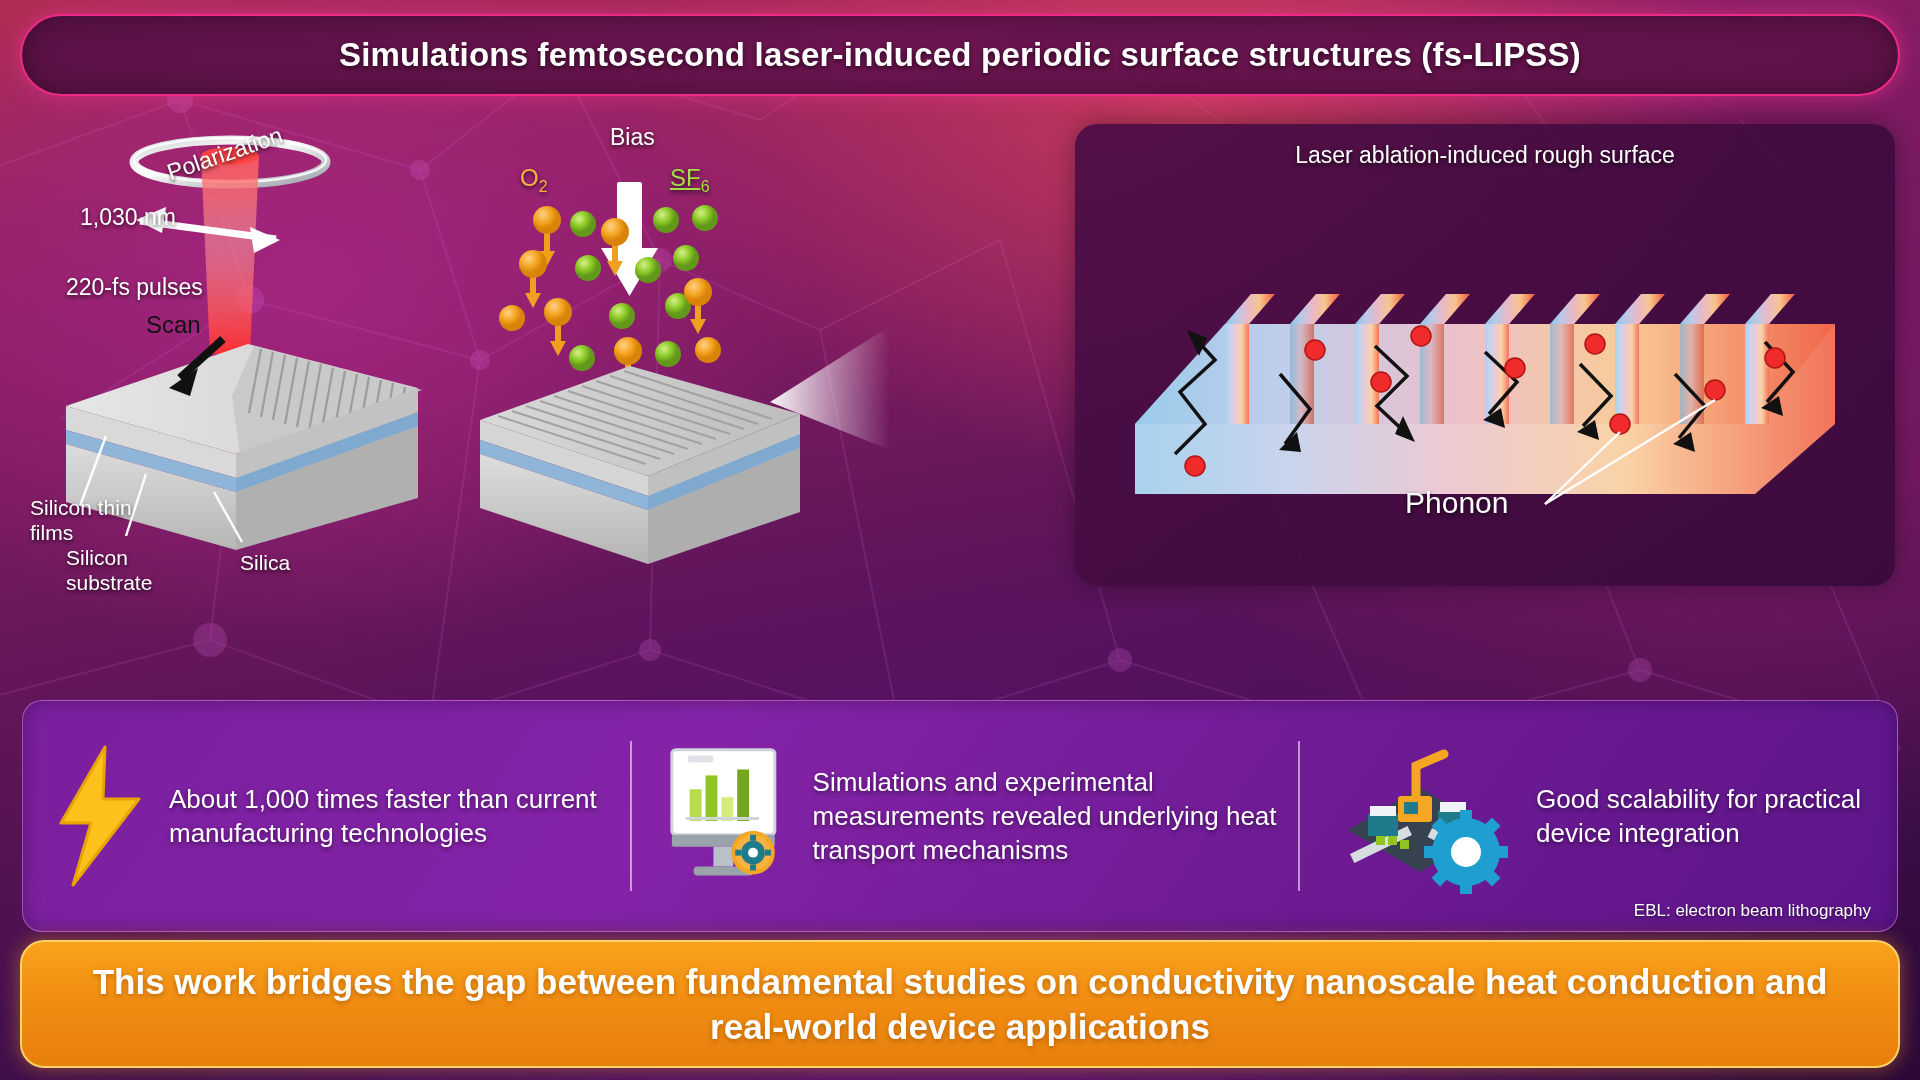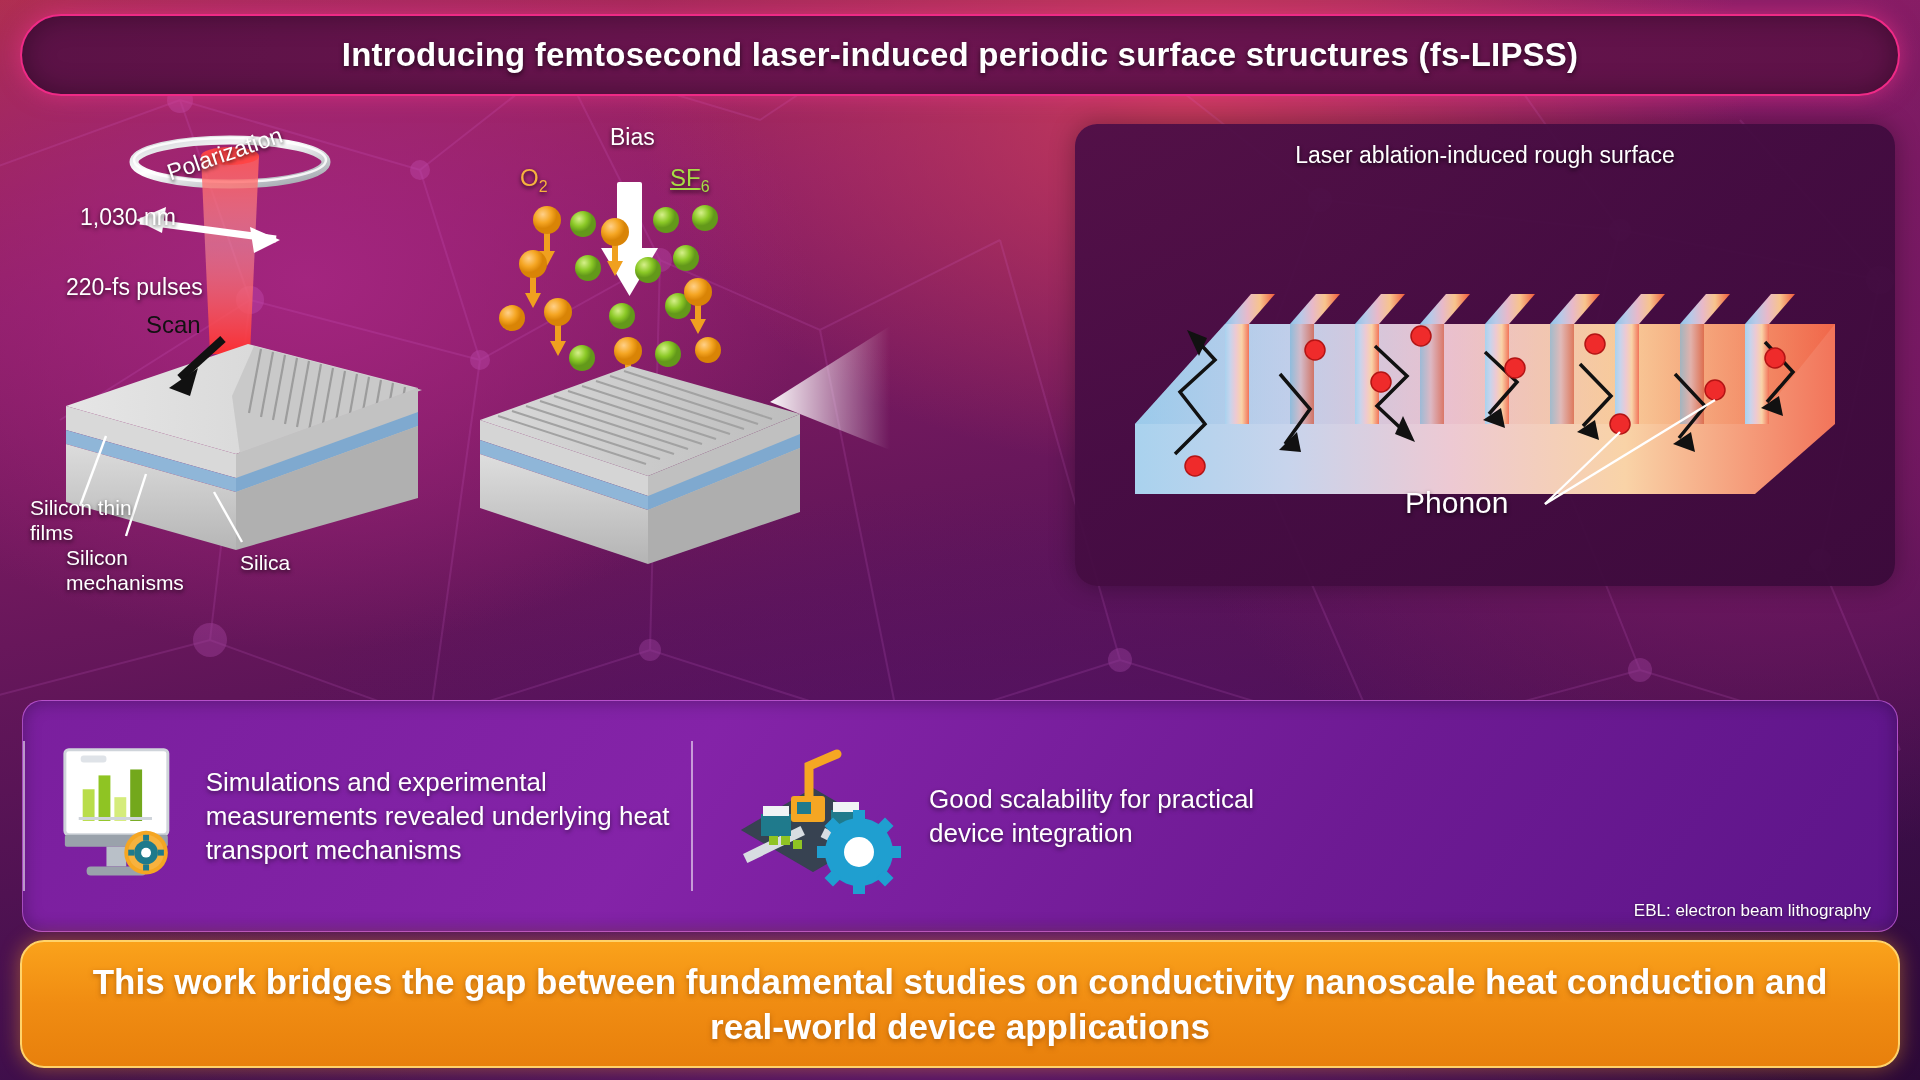--- a/index.html
+++ b/index.html
@@ -134,21 +134,21 @@
       <circle cx="1380" cy="740" r="15"></circle>
         <circle cx="1620" cy="230" r="11"></circle>
       <circle cx="1560" cy="470" r="13"></circle>
         <circle cx="1640" cy="670" r="12"></circle>
       <circle cx="1880" cy="280" r="14"></circle>
         <circle cx="1820" cy="560" r="11"></circle>
     </g>
   </svg>
 
   <div class="title-bar">
-    <h1>Introducing femtosecond laser-induced periodic surface structures (fs-LIPSS)</h1>
+    <h1>Simulations femtosecond laser-induced periodic surface structures (fs-LIPSS)</h1>
   </div>
 
   <div class="panels">
 
     <div class="panel" id="panel1">
       <svg width="440" height="500" viewBox="0 0 440 500">
         <defs>
           <linearGradient id="beamG" x1="0" y1="0" x2="0" y2="1">
             <stop offset="0%" stop-color="#ff5a5a" stop-opacity=".9"></stop>
             <stop offset="45%" stop-color="#ff9a9a" stop-opacity=".55"></stop>
@@ -223,21 +223,21 @@
           <line x1="128" y1="368" x2="108" y2="430"></line>
           <line x1="196" y1="386" x2="224" y2="436"></line>
         </g>
       </svg>
 
       <div class="lbl rot" style="left:150px; top:54px; font-size:23px;">Polarization</div>
       <div class="lbl" style="left:62px; top:98px; font-size:23px;">1,030 nm</div>
       <div class="lbl" style="left:48px; top:128px; font-size:23px;margin-top:40px;">220-fs pulses</div>
       <div class="lbl dark" style="left:128px; top:205px; font-size:24px;text-align:right;">Scan</div>
       <div class="lbl" style="left:12px; top:390px; font-size:21px; line-height:1.18; white-space:normal; width:110px;">Silicon thin films</div>
-      <div class="lbl" style="left:48px; top:440px; font-size:21px; line-height:1.18; white-space:normal; width:120px;">Silicon mechanisms</div>
+      <div class="lbl" style="left:48px; top:440px; font-size:21px; line-height:1.18; white-space:normal; width:120px;">Silicon substrate</div>
       <div class="lbl" style="left:222px; top:445px; font-size:21px;">Silica</div>
     </div>
 
     <div class="panel" id="panel2">
       <svg width="420" height="500" viewBox="0 0 420 500">
         <defs>
           <linearGradient id="slabTop2" x1="0" y1="0" x2="1" y2="0">
             <stop offset="0%" stop-color="#d9d9d9"></stop>
               <stop offset="100%" stop-color="#bdbdbd"></stop>
           </linearGradient>
@@ -450,20 +450,26 @@
     </div>
 
     <div class="cap" id="cap1">Pulsed femtosecond laser (LIPSS formation)</div>
     <div class="cap" id="cap2">Reactive ion etching for silicon thickness tuning</div>
     <div class="cap" id="cap3">Rough surface confines phonons, reducing thermal conductivity</div>
   </div>
 
   <div class="features">
     <div class="feat-inner">
 
+      <div class="feat" id="feat1">
+        <svg width="110" height="150" viewBox="0 0 110 150">
+          <polygon points="62,6 18,82 48,82 30,144 96,58 60,58" fill="#fcc21b" stroke="#e8a400" stroke-width="3" stroke-linejoin="round"></polygon>
+        </svg>
+        <div class="feat-text" style="width: 430px;">About 1,000 times faster than current manufacturing technologies</div>
+      </div>
 
       <div class="divider"></div>
 
       <div class="feat" id="feat2">
         <svg width="140" height="150" viewBox="0 0 140 150">
           <rect x="14" y="8" width="104" height="86" rx="4" fill="#ffffff" stroke="#cfd4da" stroke-width="3"></rect>
           <rect x="14" y="94" width="104" height="12" rx="2" fill="#9aa2ab"></rect>
           <rect x="56" y="106" width="20" height="20" fill="#b9c0c8"></rect>
           <rect x="36" y="126" width="60" height="9" rx="4" fill="#9aa2ab"></rect>
           <rect x="30" y="14" width="26" height="7" rx="3" fill="#dfe3e8"></rect>

